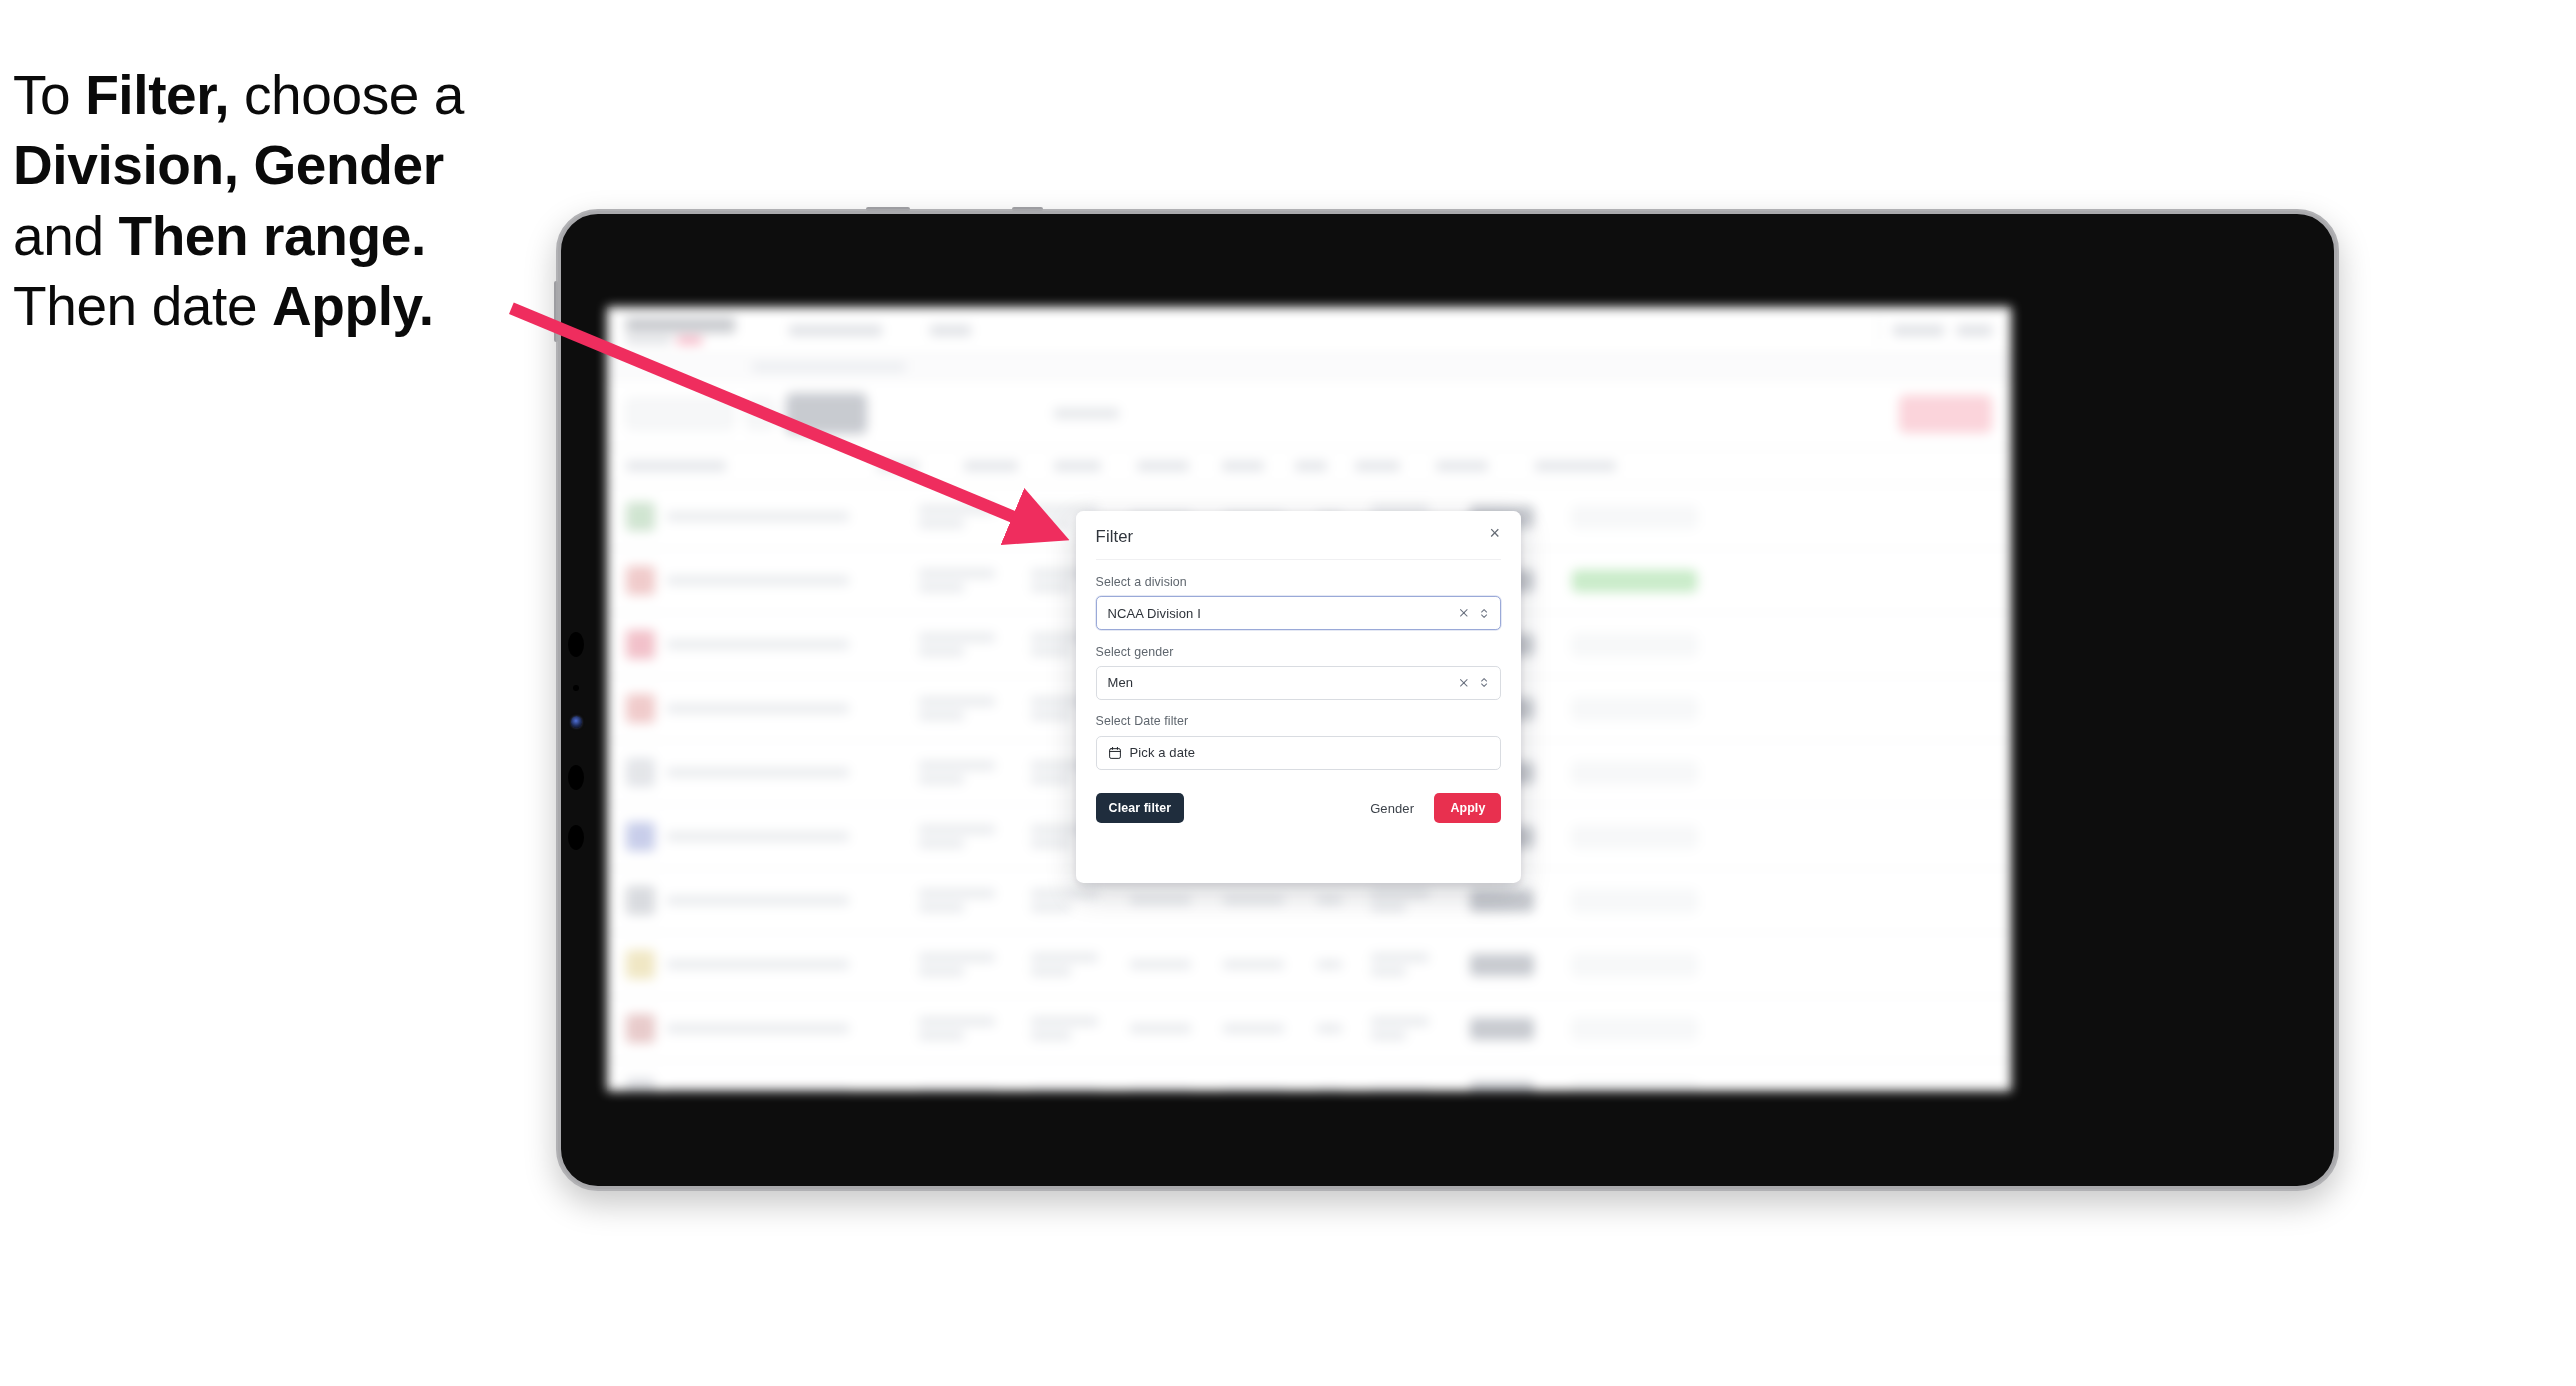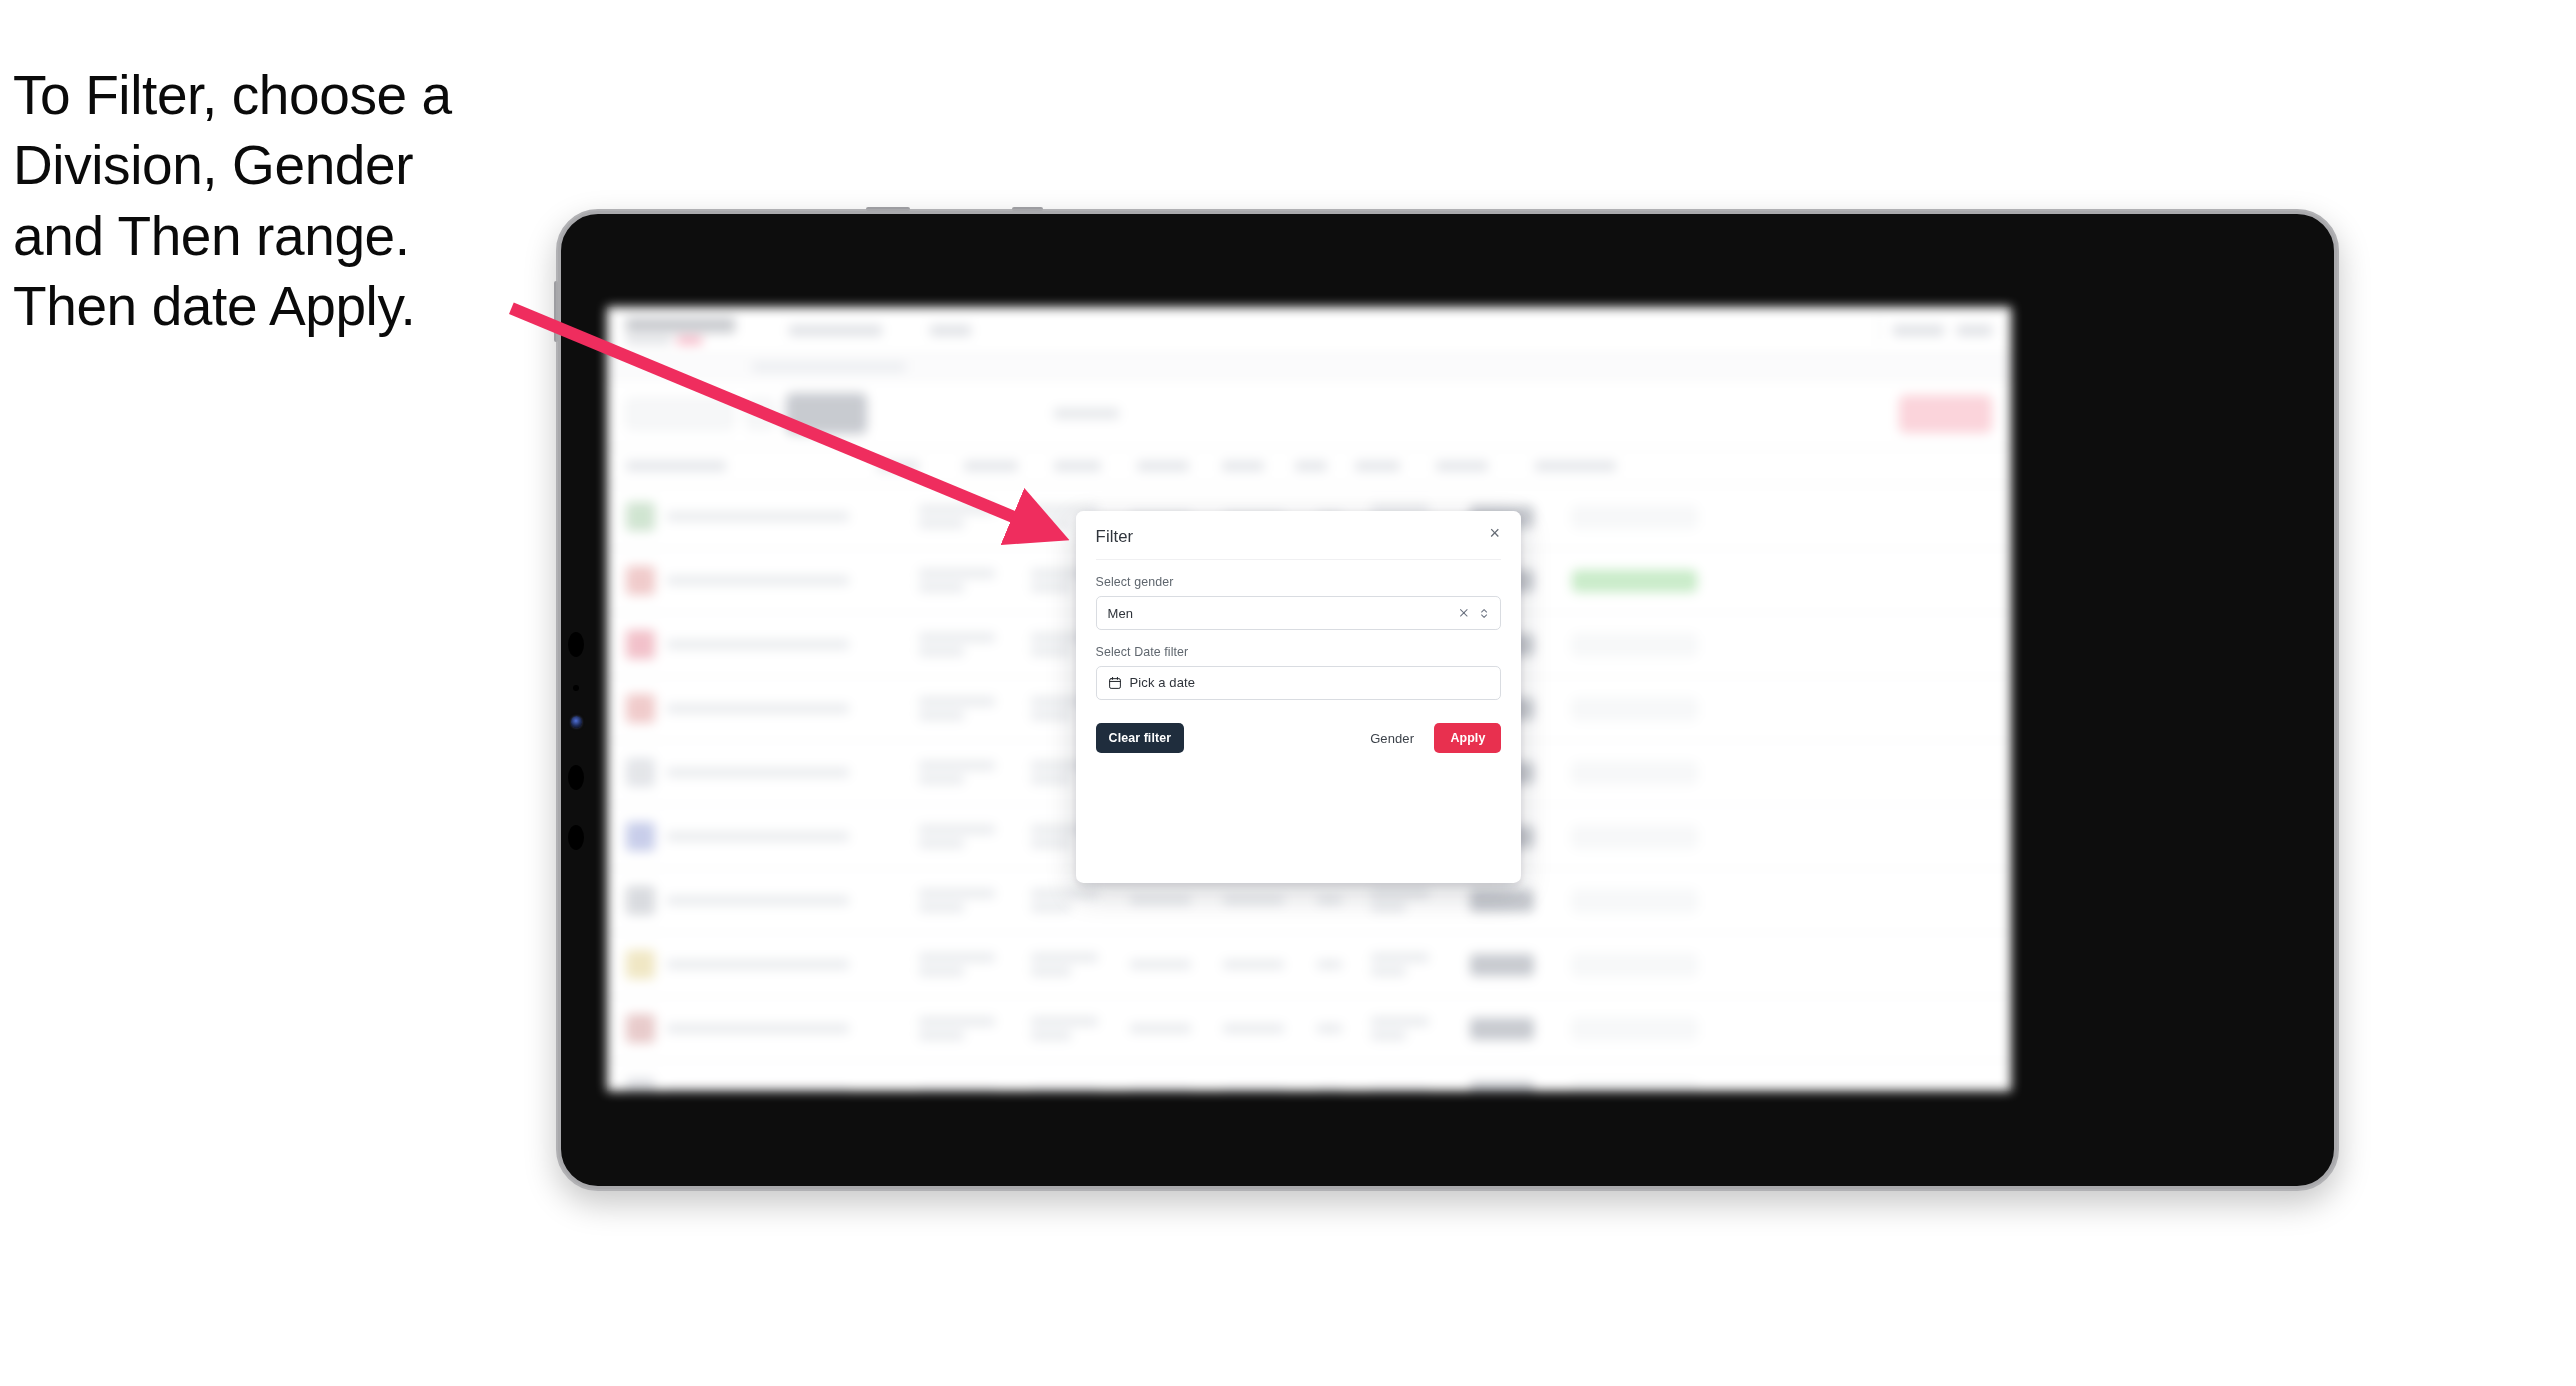--- a/index.html
+++ b/index.html
@@ -24,21 +24,21 @@
     position: absolute;
     left: 13px;
     top: 60px;
     width: 553px;
     font-size: 55px;
     line-height: 1.28;
     color: #0a0a0a;
     font-weight: 400;
     letter-spacing: -0.4px;
   }
-  #instruction .b { font-weight: 400; }
+  #instruction .b { font-weight: 700; }
   #instruction .line { white-space: nowrap; }
 
   
   #tablet {
     position: absolute;
     left: 556px;
     top: 209px;
     width: 1783px;
     height: 982px;
     border-radius: 42px;
@@ -720,20 +720,39 @@
 
     <div id="modal-overlay"></div>
 
     <div id="filter-dialog">
 
       <div class="dlg-title-row">
         <div class="dlg-title">Filter</div>
         <button class="dlg-close">×</button>
       </div>
 
+      <div class="field">
+        <div class="field-label">Select a division</div>
+        <div class="field-control focused">
+          <span class="field-value">NCAA Division I</span>
+          <span class="ctrl-icons">
+            <span class="icon-x">
+              <svg viewBox="0 0 16 16" width="11.6" height="11.6" fill="none" stroke="currentColor" stroke-width="1.4" stroke-linecap="round">
+                <path d="M3.5 3.5 L12.5 12.5 M12.5 3.5 L3.5 12.5"></path>
+              </svg>
+            </span>
+            <span class="icon-stepper">
+              <svg viewBox="0 0 14 18" width="10.2" height="13" fill="none" stroke="currentColor" stroke-width="1.4" stroke-linecap="round" stroke-linejoin="round">
+                <path d="M3.5 7 L7 3.5 L10.5 7"></path>
+                <path d="M3.5 11 L7 14.5 L10.5 11"></path>
+              </svg>
+            </span>
+          </span>
+        </div>
+      </div>
 
       <div class="field">
         <div class="field-label">Select gender</div>
         <div class="field-control">
           <span class="field-value">Men</span>
           <span class="ctrl-icons">
             <span class="icon-x">
               <svg viewBox="0 0 16 16" width="11.6" height="11.6" fill="none" stroke="currentColor" stroke-width="1.4" stroke-linecap="round">
                 <path d="M3.5 3.5 L12.5 12.5 M12.5 3.5 L3.5 12.5"></path>
               </svg>

